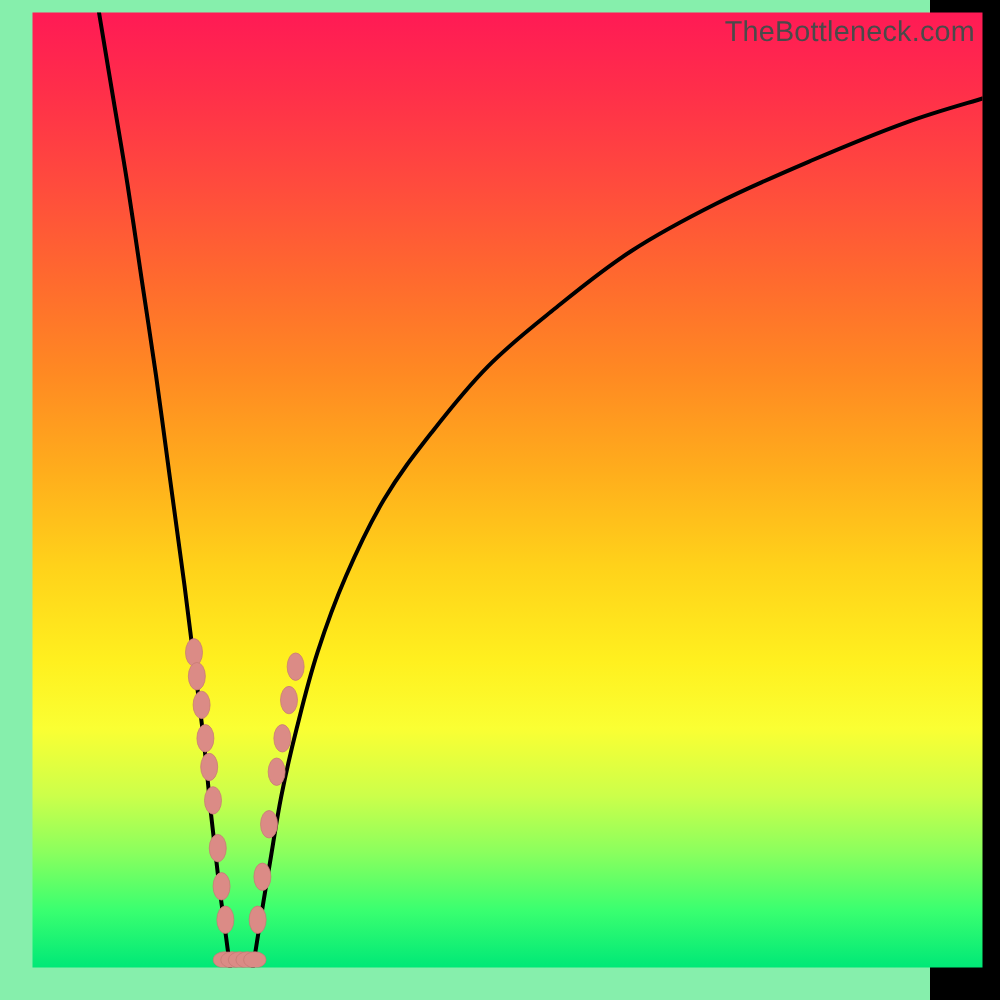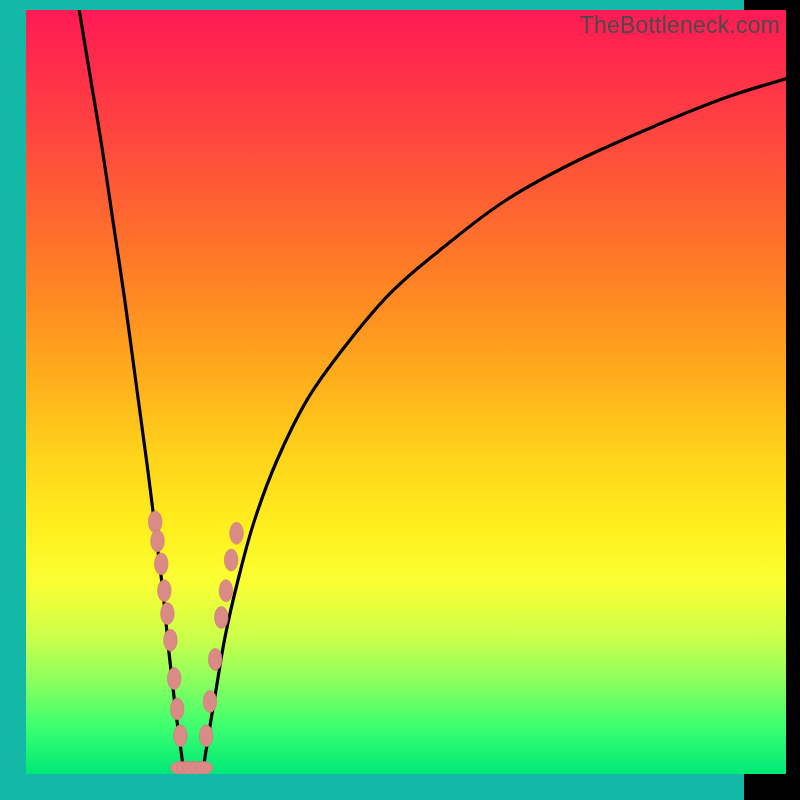--- a/index.html
+++ b/index.html
@@ -8,21 +8,21 @@
     width: 800px;
     height: 800px;
     overflow: hidden;
     background: #000;
     font-family: Arial, Helvetica, sans-serif;
   }
   .frame {
     position: relative;
     width: 744px;
     height: 800px;
-    background: #14b8a6;
+    background: #86efac;
   }
   .plot {
     position: absolute;
     left: 26px;
     top: 10px;
     width: 760px;
     height: 764px;
     background: linear-gradient(
       to bottom,
       #ff1a55 0%,

